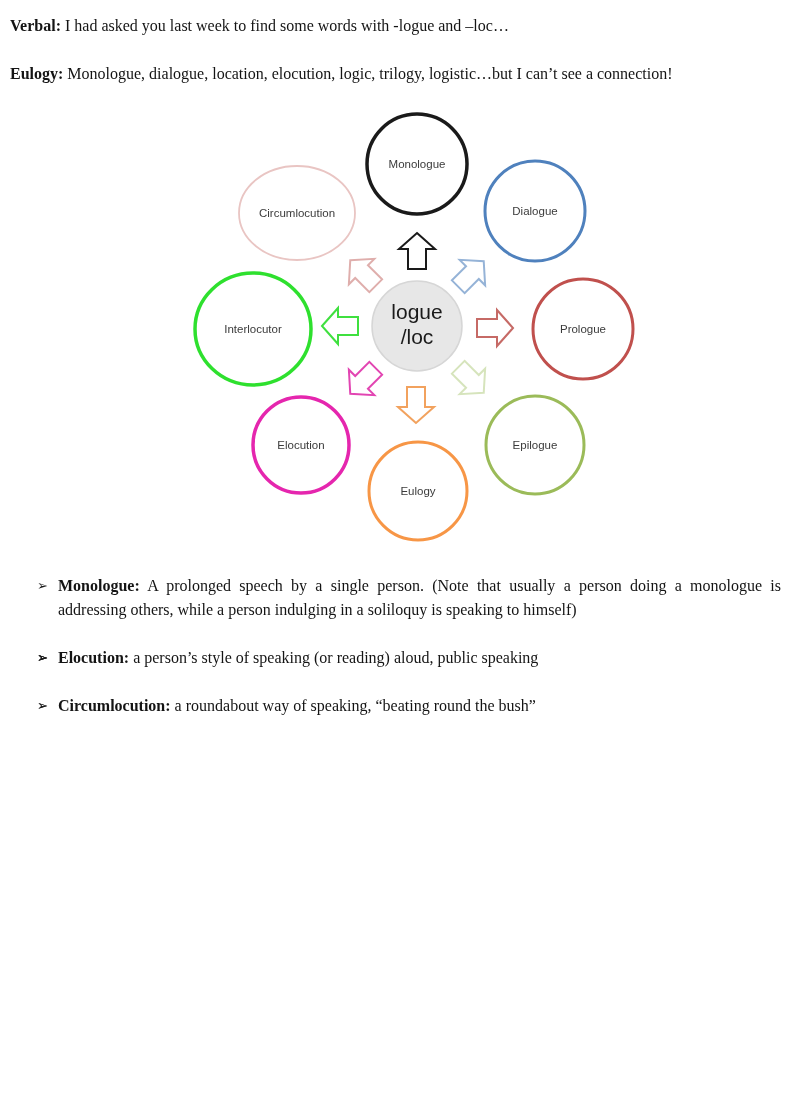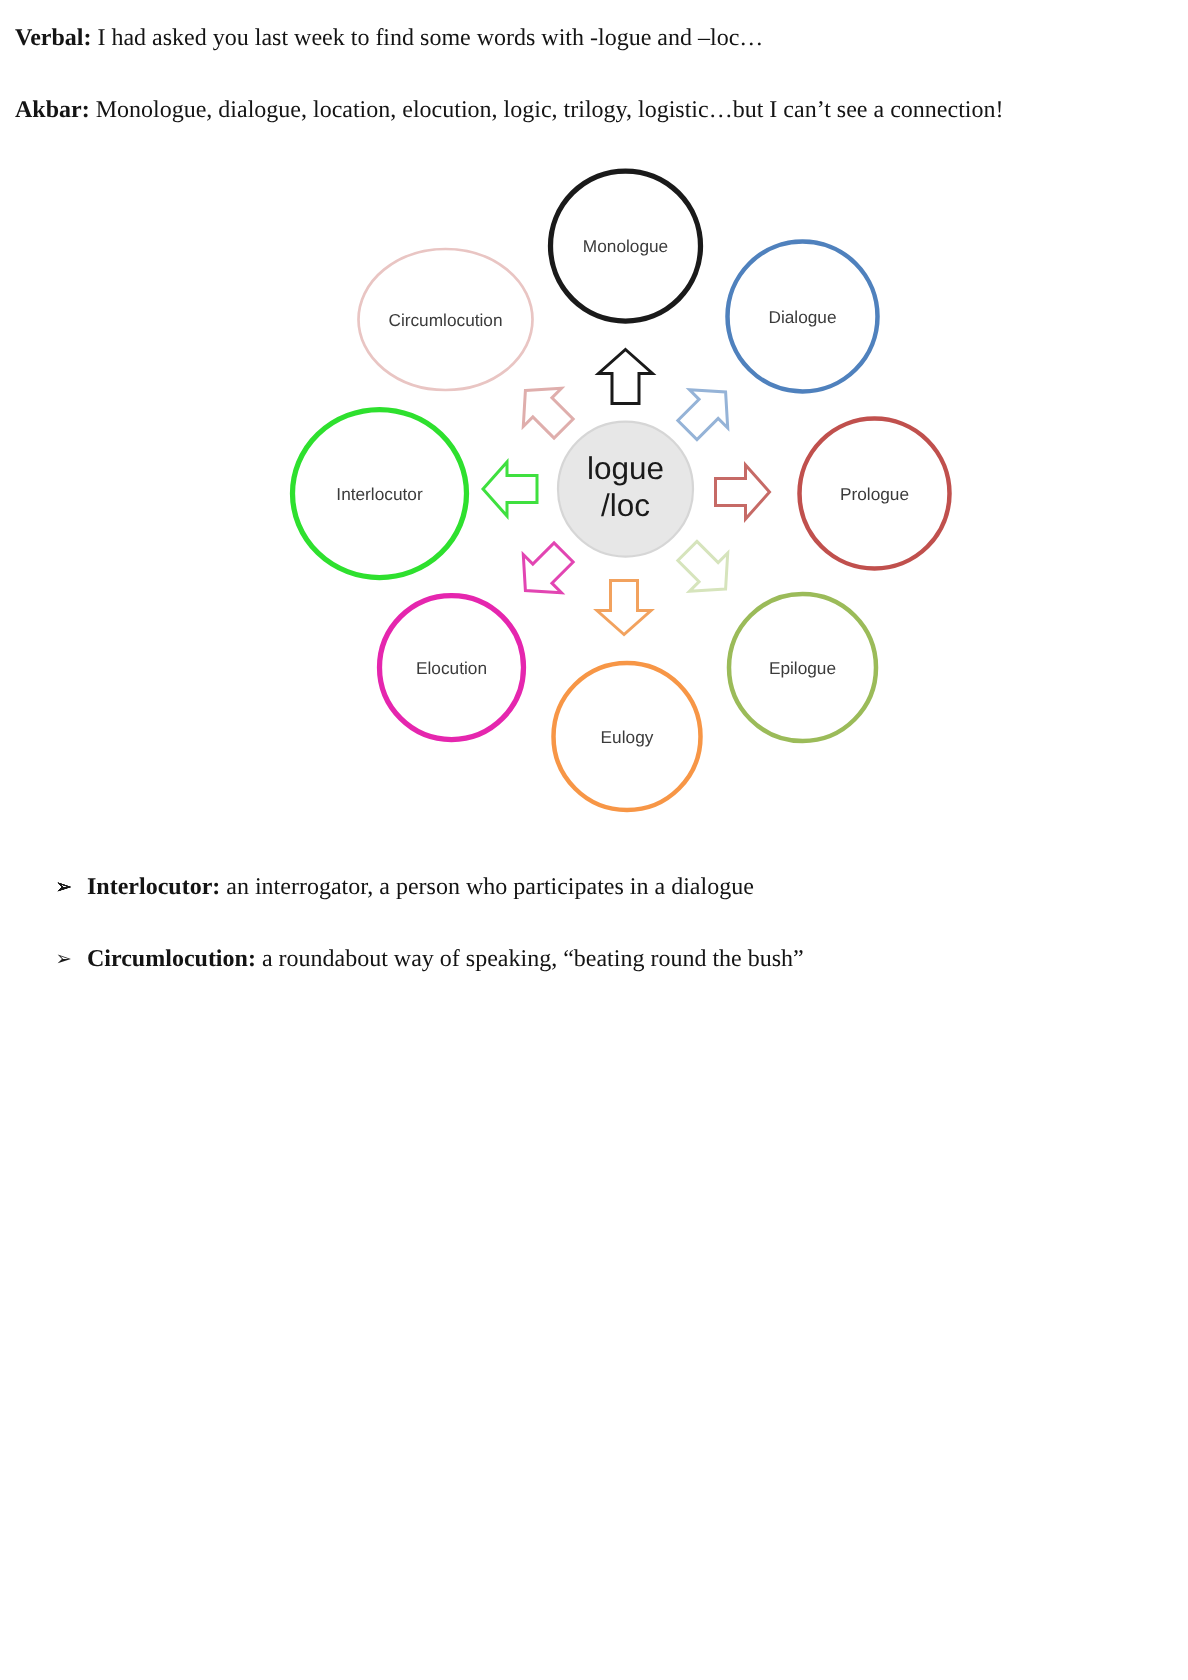--- a/index.html
+++ b/index.html
@@ -18,21 +18,21 @@
                font-family:"DejaVu Sans", sans-serif;font-size:13px;color:#1a1a1a;}
   .closing{margin-top:28px;}
   svg text{font-family:"Liberation Sans", sans-serif;}
 </style>
 </head>
 <body>
 
 <main class="doc">
 
   <p class="para"><b>Verbal:</b><span> I had asked you last week to find some words with -logue and –loc…</span></p>
-  <p class="para mt"><b>Akbar:</b><span> Monologue, dialogue, location, elocution, logic, trilogy, logistic…but I can’t see a connection!</span></p>
+  <p class="para mt"><b>Eulogy:</b><span> Monologue, dialogue, location, elocution, logic, trilogy, logistic…but I can’t see a connection!</span></p>
 
   <figure class="diagram">
     <svg id="diagram-svg" width="792" height="452" viewBox="0 0 792 452">
         <path d="M 0 -18 L 18 -2 L 9 -2 L 9 18 L -9 18 L -9 -2 L -18 -2 Z" transform="translate(417,147) rotate(0)" fill="#ffffff" stroke="#1a1a1a" stroke-width="2"></path>
         <path d="M 0 -18 L 18 -2 L 9 -2 L 9 18 L -9 18 L -9 -2 L -18 -2 Z" transform="translate(471,170) rotate(45)" fill="#ffffff" stroke="#95b3d7" stroke-width="2"></path>
         <path d="M 0 -18 L 18 -2 L 9 -2 L 9 18 L -9 18 L -9 -2 L -18 -2 Z" transform="translate(495,224) rotate(90)" fill="#ffffff" stroke="#c66a66" stroke-width="2"></path>
         <path d="M 0 -18 L 18 -2 L 9 -2 L 9 18 L -9 18 L -9 -2 L -18 -2 Z" transform="translate(471,276) rotate(135)" fill="#ffffff" stroke="#d6e4bc" stroke-width="2"></path>
         <path d="M 0 -18 L 18 -2 L 9 -2 L 9 18 L -9 18 L -9 -2 L -18 -2 Z" transform="translate(416,301) rotate(180)" fill="#ffffff" stroke="#f2a25e" stroke-width="2"></path>
         <path d="M 0 -18 L 18 -2 L 9 -2 L 9 18 L -9 18 L -9 -2 L -18 -2 Z" transform="translate(363,277) rotate(225)" fill="#ffffff" stroke="#e245b2" stroke-width="2"></path>
         <path d="M 0 -18 L 18 -2 L 9 -2 L 9 18 L -9 18 L -9 -2 L -18 -2 Z" transform="translate(340,222) rotate(270)" fill="#ffffff" stroke="#3fe03f" stroke-width="2"></path>
@@ -54,36 +54,37 @@
         <ellipse cx="297" cy="109" rx="58" ry="47" fill="#ffffff" stroke="#e9c5c3" stroke-width="1.8"></ellipse>
         <text x="297" y="113" text-anchor="middle" font-size="11.5" fill="#3b3b3b">Circumlocution</text>
         <circle cx="417" cy="222" r="45" fill="#e7e7e7" stroke="#d6d6d6" stroke-width="1.5"></circle>
         <text x="417" y="215" text-anchor="middle" font-size="21" fill="#1a1a1a"><tspan x="417" dy="0">logue</tspan><tspan x="417" dy="25">/loc</tspan></text>
       </svg>
   </figure>
 
   <section class="bullets">
     <div class="bullet-item">
       <span class="glyph">➢</span>
+      <span><b>Monologue:</b><span> A prolonged speech by a single person. (Note that usually a person doing a monologue is addressing others, while a person indulging in a soliloquy is speaking to himself)</span></span>
     </div>
     <div class="bullet-item">
       <span class="glyph">➢</span>
     </div>
     <div class="bullet-item">
       <span class="glyph">➢</span>
     </div>
     <div class="bullet-item">
       <span class="glyph">➢</span>
     </div>
     <div class="bullet-item">
       <span class="glyph">➢</span>
+      <span><b>Elocution:</b><span> a person’s style of speaking (or reading) aloud, public speaking</span></span>
     </div>
     <div class="bullet-item">
       <span class="glyph">➢</span>
-      <span><b>Interlocutor:</b><span> an interrogator, a person who participates in a dialogue</span></span>
     </div>
     <div class="bullet-item">
       <span class="glyph">➢</span>
       <span><b>Circumlocution:</b><span> a roundabout way of speaking, “beating round the bush”</span></span>
     </div>
   </section>
 
 
 </main>
 

